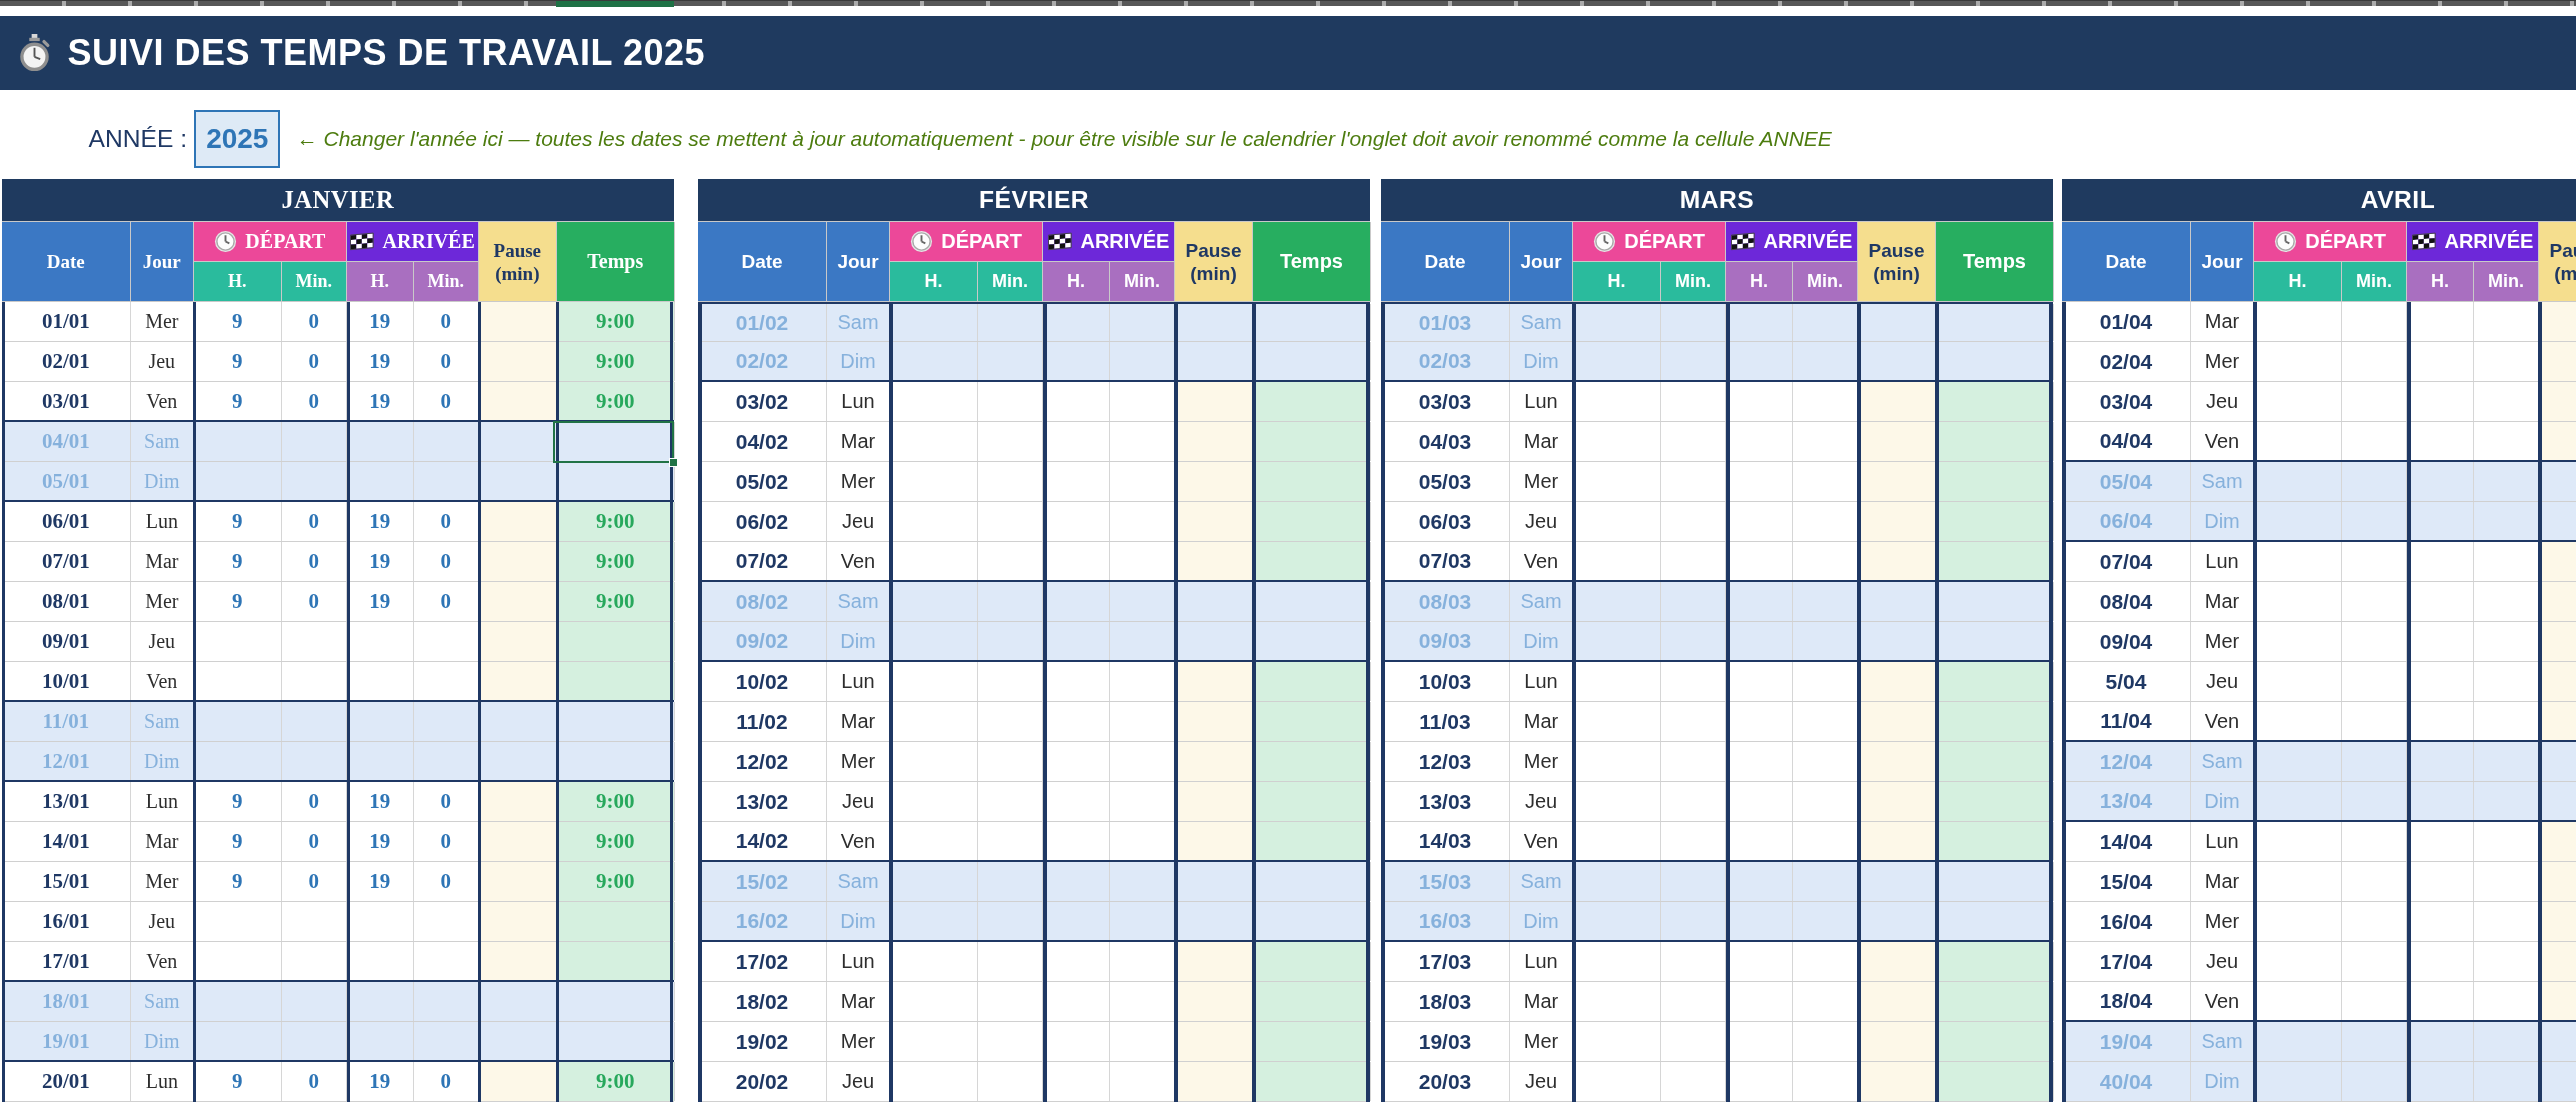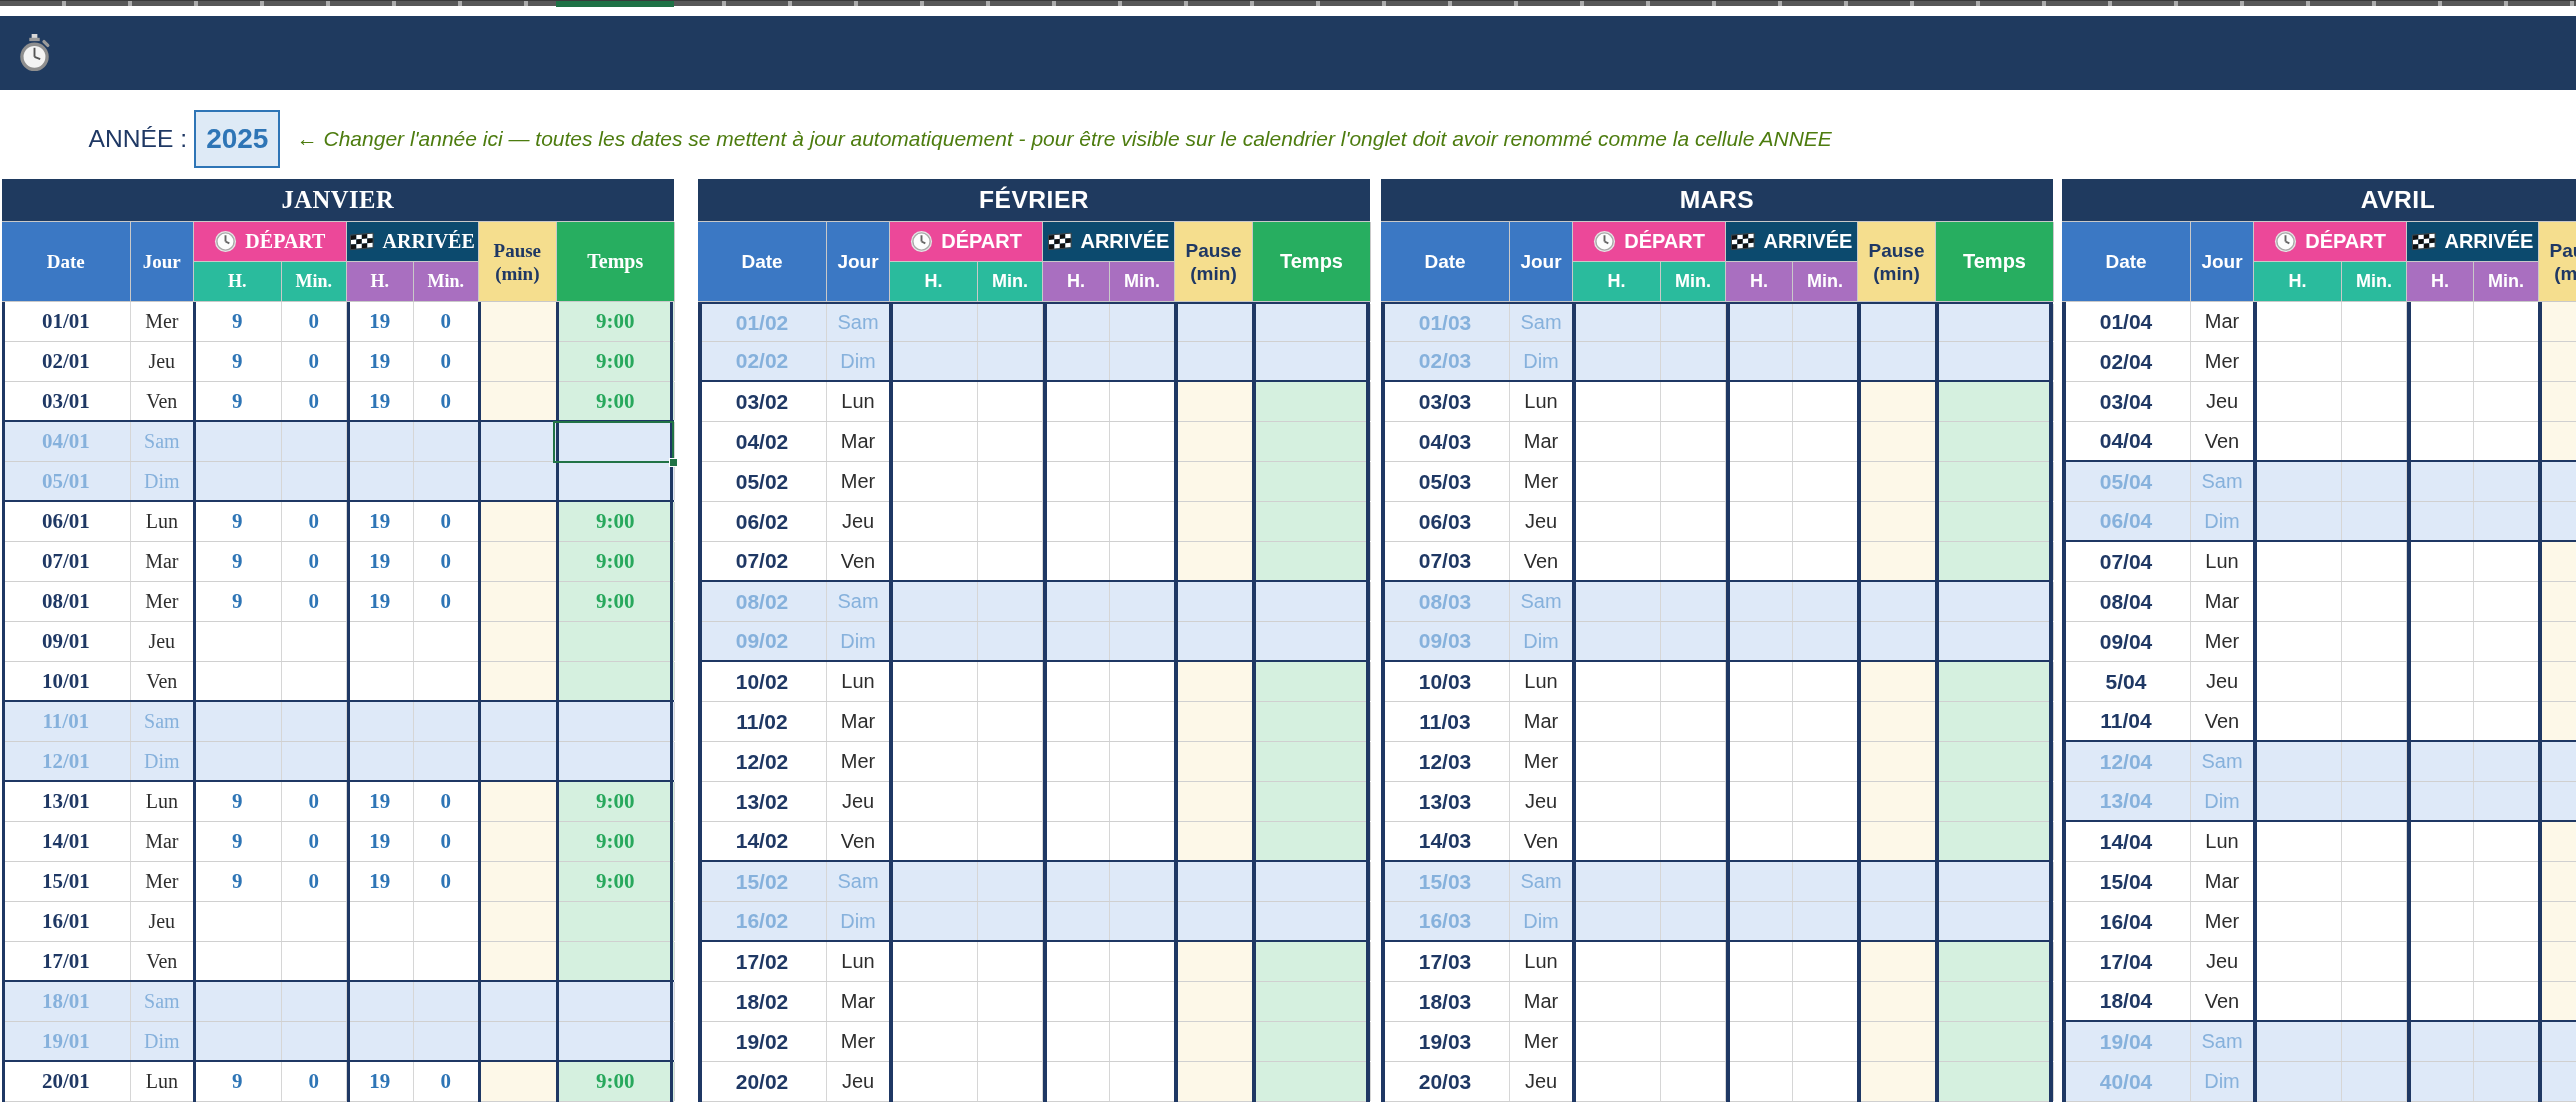--- a/index.html
+++ b/index.html
@@ -29,21 +29,21 @@
   .month{position:absolute;top:179px;width:672px}
   .mtitle{height:43px;background:#1F3A5F;color:#fff;font-weight:bold;font-size:24.6px;
     display:flex;align-items:center;justify-content:center;border-bottom:1.8px solid #C9C9C9;letter-spacing:0.5px}
   .mhead{display:grid;grid-template-columns:129px 63px 88px 65px 67px 65px 78px 118px;
     grid-template-rows:40px 40px}
   .hc{display:flex;align-items:center;justify-content:center;font-weight:bold;color:#fff;
     border-right:1.8px solid #C9C9C9;border-bottom:1.8px solid #C9C9C9;overflow:hidden}
   .hc-date{grid-area:1/1/3/2;background:#3B78C4;font-size:19px}
   .hc-jour{grid-area:1/2/3/3;background:#3B78C4;font-size:19px}
   .hc-depart{grid-area:1/3/2/5;background:#ec4899;font-size:20px;gap:8.2px}
-  .hc-arrivee{grid-area:1/5/2/7;background:#0c4a6e;font-size:20px;gap:8.2px}
+  .hc-arrivee{grid-area:1/5/2/7;background:#6d28d9;font-size:20px;gap:8.2px}
   .hc-pause{grid-area:1/7/3/8;background:#F5DE8E;color:#1F3864;flex-direction:column;font-size:19px;line-height:23px}
   .hc-temps{grid-area:1/8/3/9;background:#27AE60;font-size:20px}
   .hs{font-size:18px}
   .hs-t{background:#2ABB9D}.hs-p{background:#A96FC0}
   .hs1{grid-area:2/3}.hs2{grid-area:2/4}.hs3{grid-area:2/5}.hs4{grid-area:2/6}
 
   .mrows{position:relative;width:672px}
   .row{display:grid;grid-template-columns:129px 63px 88px 65px 67px 65px 78px 118px;
     height:40px;border-bottom:1.8px solid #D0D0D0;background:#fff}
   .row.nb{border-bottom:2.7px solid #1F3864}
@@ -71,20 +71,21 @@
 <header class="appbar">
   <svg width="33" height="38" viewBox="0 0 34 40">
     <rect x="14" y="0" width="6" height="5" fill="#d8d8d8"></rect>
     <rect x="11.5" y="4" width="11" height="3.5" fill="#9a9a9a"></rect>
     <line x1="27" y1="8" x2="31" y2="12" stroke="#9a9a9a" stroke-width="3.5" stroke-linecap="round"></line>
     <circle cx="17" cy="24" r="15" fill="#8f8f8f"></circle>
     <circle cx="17" cy="24" r="11.5" fill="#f4f4f4"></circle>
     <line x1="17" y1="24" x2="17" y2="14.5" stroke="#555" stroke-width="2"></line>
     <line x1="17" y1="24" x2="23" y2="26.5" stroke="#555" stroke-width="2"></line>
   </svg>
+  <h1>SUIVI DES TEMPS DE TRAVAIL 2025</h1>
 </header>
 
 <div class="yearrow">
   <span class="ylabel">ANNÉE :</span>
   <div class="ybox">2025</div>
   <span class="ynote">← Changer l'année ici — toutes les dates se mettent à jour automatiquement - pour être visible sur le calendrier l'onglet doit avoir renommé comme la cellule ANNEE</span>
 </div>
 
 <div id="months">
     <div class="month" style="left: 1.8px; font-family: Liberation Serif, serif;">

